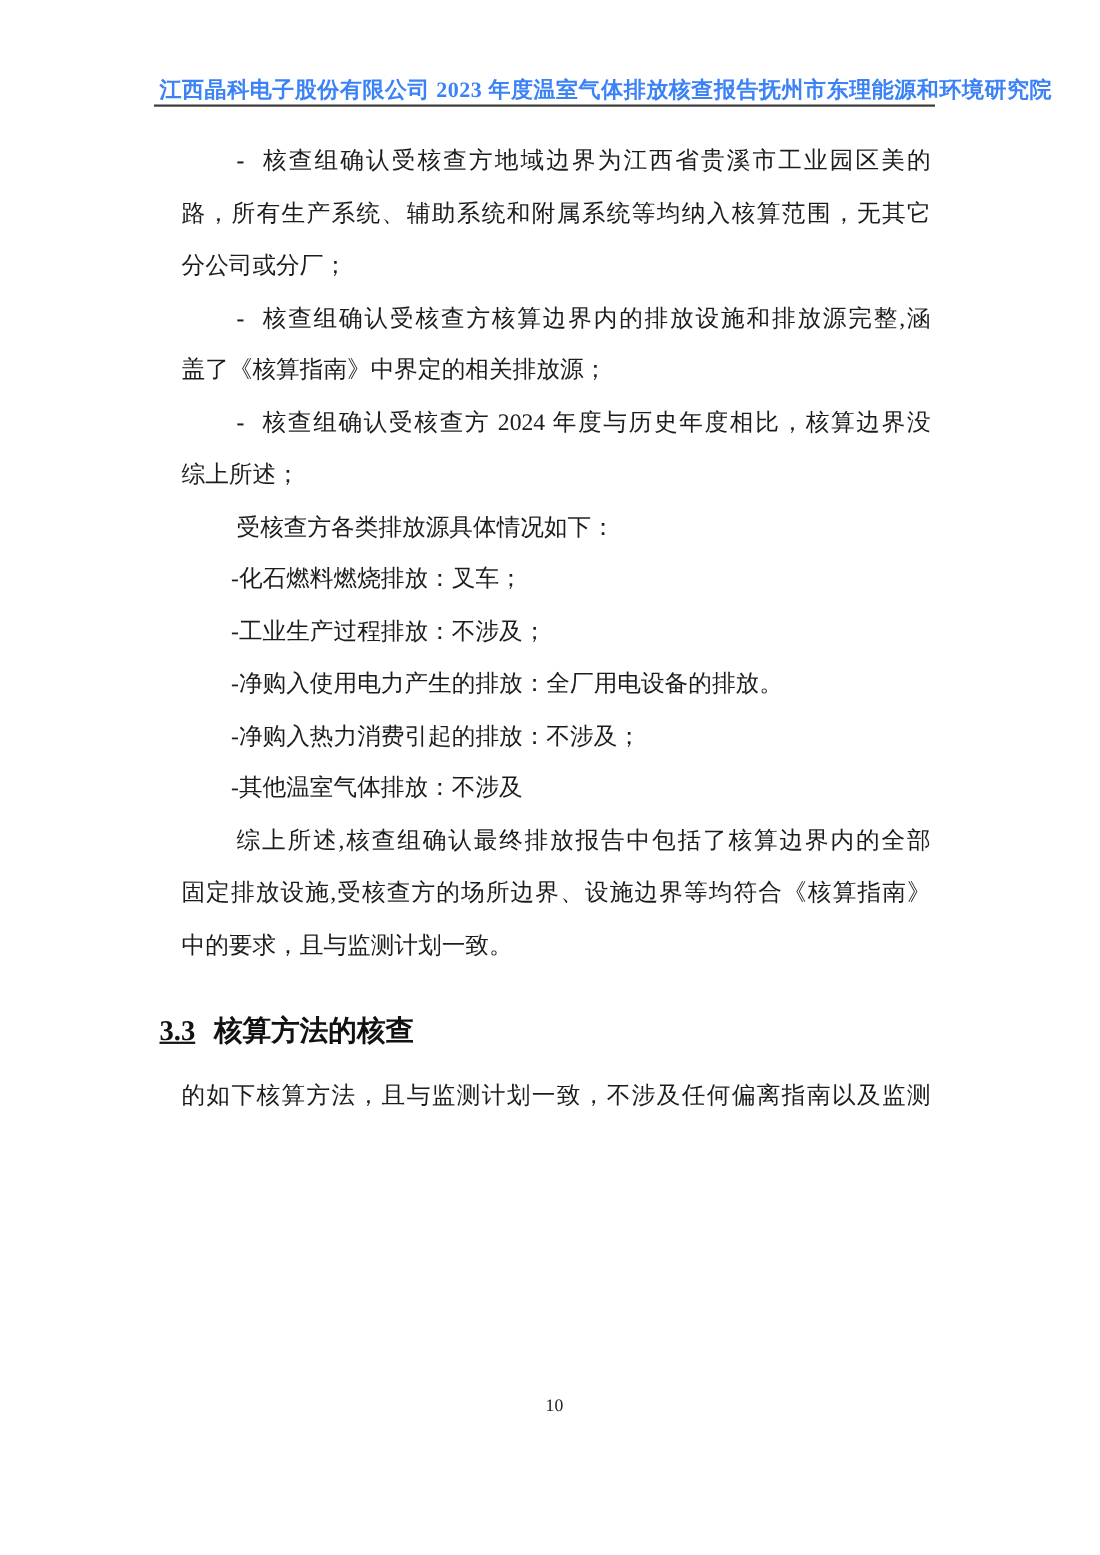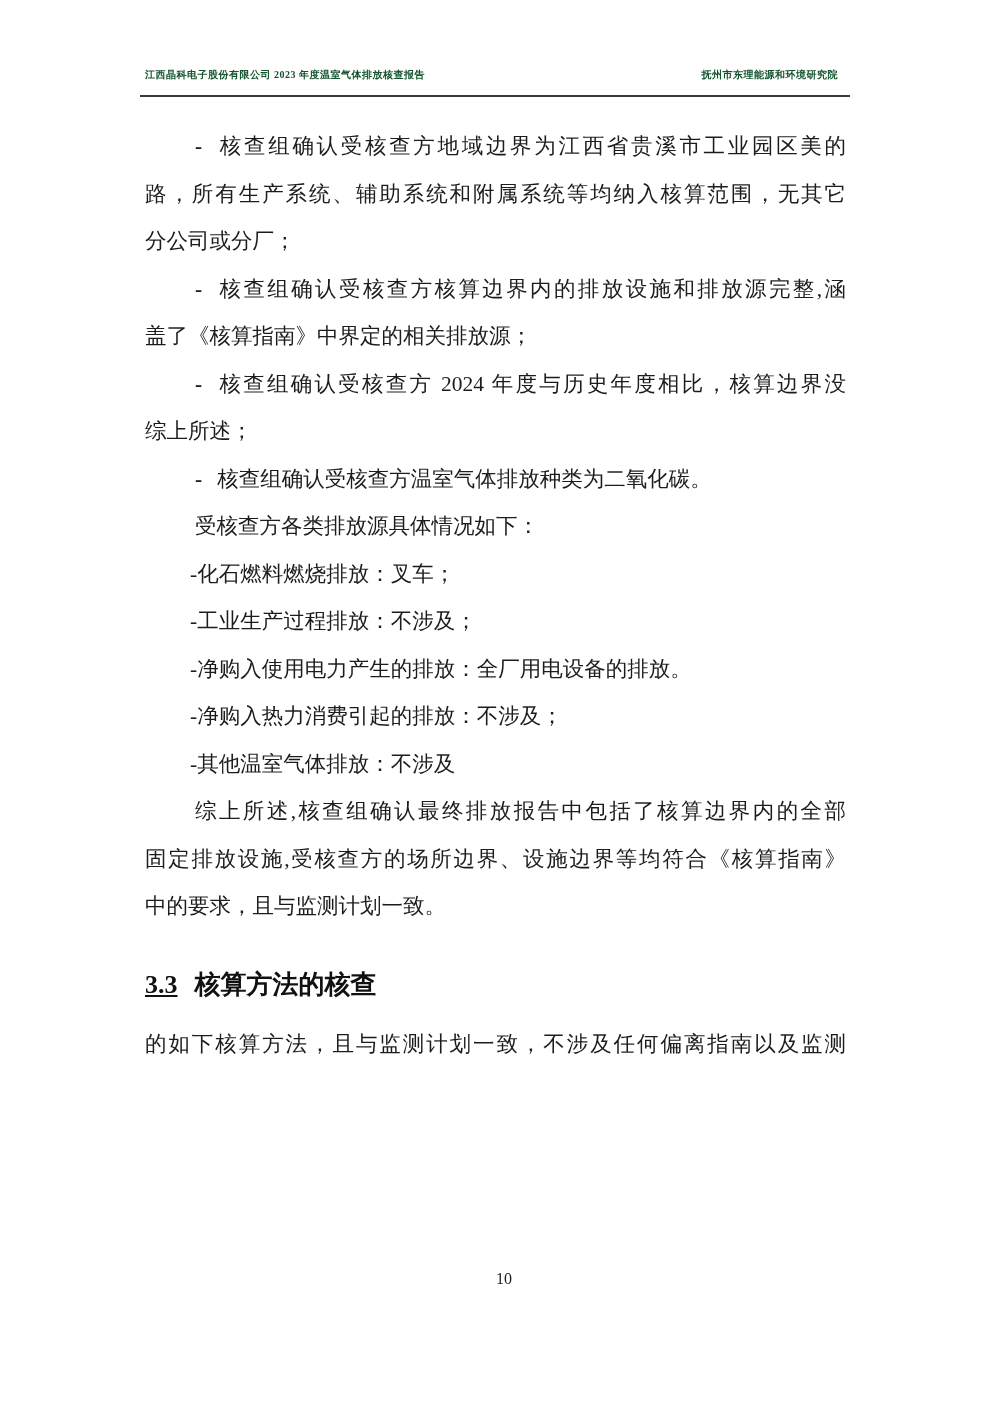--- a/index.html
+++ b/index.html
@@ -11,35 +11,35 @@
     background: #ffffff;
     font-family: "Liberation Serif", "DejaVu Serif", serif;
     color: #1c1c1c;
     overflow: hidden;
   }
   
   .hdr {
     position: absolute;
     top: 68px; left: 145px; width: 693px;
     display: flex; justify-content: space-between; align-items: flex-end;
-    font-size: 10px; font-weight: bold; letter-spacing: 0.5px;
-    color: #14532d; white-space: nowrap;
+    font-size: 20px; font-weight: bold; letter-spacing: 0.5px;
+    color: #3b82f6; white-space: nowrap;
   }
   .hdr-rule {
     position: absolute;
     top: 95px; left: 140px; width: 710px; height: 0;
     border-top: 2px solid #3a3a3a;
   }
   
   .content {
     position: absolute;
     top: 123px; left: 145px; width: 701px;
     font-size: 21.5px; line-height: 47.5px;
   }
-  .line { height: 47.5px; white-space: nowrap; }
+  .line { height: 47.5px; white-space: nowrap; margin-left: 20px; }
   .full { text-align: justify; text-align-last: justify; white-space: normal; overflow: hidden; }
   .l-bullet { padding-left: 50px; }
   .l-indent { text-indent: 50px; }
   .l-dash   { padding-left: 45px; }
   .marker { font-weight: bold; margin-right: 15px; }
   sub.co2 { font-size: 14px; vertical-align: -4px; line-height: 0; }
   
   .heading {
     height: 48px; line-height: 48px;
     margin-top: 30px; margin-bottom: 12px;
@@ -71,21 +71,20 @@
     <div class="line l-bullet full"><span class="marker">-</span><span>核查组确认受核查方地域边界为江西省贵溪市工业园区美的</span></div>
     <div class="line full"><span>路，所有生产系统、辅助系统和附属系统等均纳入核算范围，无其它</span></div>
     <div class="line"><span>分公司或分厂；</span></div>
 
     <div class="line l-bullet full"><span class="marker">-</span><span>核查组确认受核查方核算边界内的排放设施和排放源完整,涵</span></div>
     <div class="line"><span>盖了《核算指南》中界定的相关排放源；</span></div>
 
     <div class="line l-bullet full"><span class="marker">-</span><span>核查组确认受核查方 2024 年度与历史年度相比，核算边界没</span></div>
     <div class="line"><span>综上所述；</span></div>
 
-    <div class="line l-bullet"><span class="marker">-</span><span>核查组确认受核查方温室气体排放种类为二氧化碳。</span></div>
 
     <div class="line l-indent"><span>受核查方各类排放源具体情况如下：</span></div>
 
     <div class="line l-dash"><span>-化石燃料燃烧排放：叉车；</span></div>
     <div class="line l-dash"><span>-工业生产过程排放：不涉及；</span></div>
     <div class="line l-dash"><span>-净购入使用电力产生的排放：全厂用电设备的排放。</span></div>
     <div class="line l-dash"><span>-净购入热力消费引起的排放：不涉及；</span></div>
     <div class="line l-dash"><span>-其他温室气体排放：不涉及</span></div>
 
     <div class="line l-indent full"><span>综上所述,核查组确认最终排放报告中包括了核算边界内的全部</span></div>

